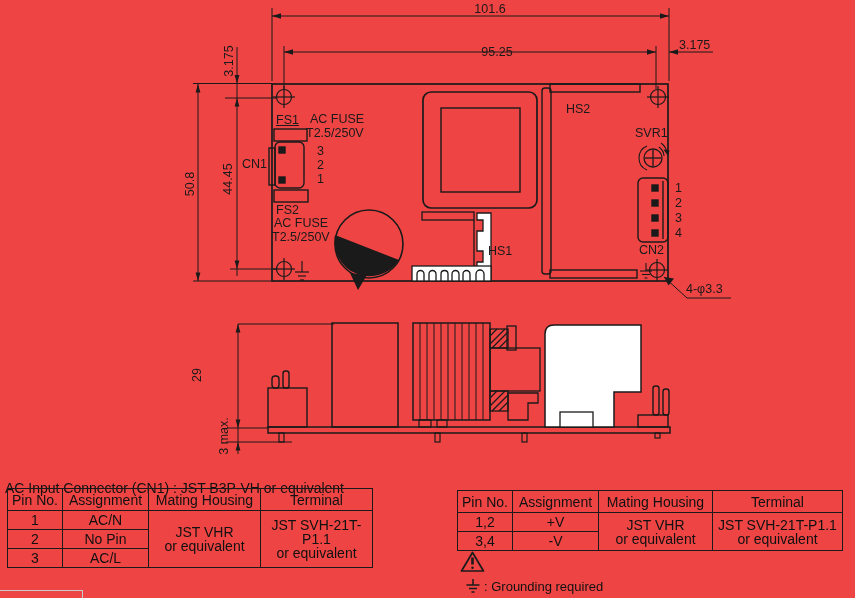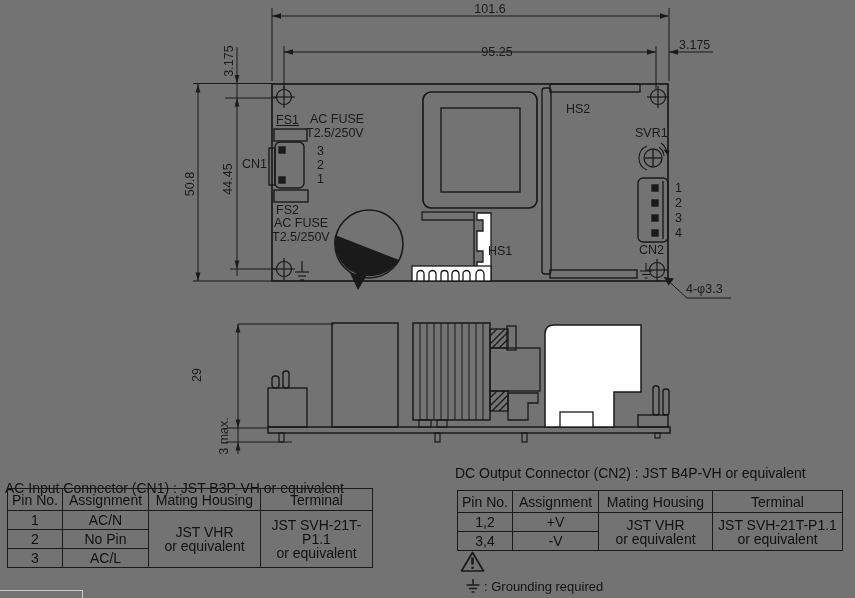--- a/index.html
+++ b/index.html
@@ -1,16 +1,16 @@
 <!DOCTYPE html>
 <html><head>
 <meta charset="utf-8">
 <style>
   html,body{margin:0;padding:0;background:#fff;}
-  #page{position:relative;width:855px;height:598px;background:#737373;overflow:hidden;
+  #page{position:relative;width:855px;height:598px;background:#ef4444;overflow:hidden;
         font-family:"Liberation Sans","DejaVu Sans",sans-serif;color:#1a1a1a;}
   #lineart{position:absolute;left:0;top:0;}
   .lbl{position:absolute;font-size:12.5px;line-height:14px;white-space:nowrap;color:#1a1a1a;}
   .c{text-align:center;}
   .rot{transform:rotate(-90deg);transform-origin:center center;text-align:center;}
   .title{position:absolute;font-size:14px;line-height:16px;white-space:nowrap;color:#111;}
   table.spec{position:absolute;border-collapse:collapse;table-layout:fixed;}
   table.spec td,table.spec th{border:1.5px solid #1a1a1a;font-size:14px;font-weight:normal;
         text-align:center;vertical-align:middle;padding:0;line-height:14px;color:#111;}
   table.spec th{height:21px;}
@@ -295,21 +295,20 @@
       <td>2</td>
       <td>No Pin</td>
     </tr>
     <tr>
       <td>3</td>
       <td>AC/L</td>
     </tr>
   </tbody>
     </table>
 
-  <div class="title" style="left:455px;top:465px;">DC Output Connector (CN2) : JST B4P-VH or equivalent</div>
   <table class="spec" style="left:457px;top:490px;width:385px;">
     <colgroup>
         <col style="width:55px">
         <col style="width:86px">
         <col style="width:114px">
         <col style="width:130px">
       </colgroup>
     <tbody>
         <tr>
       <th>Pin No.</th>

